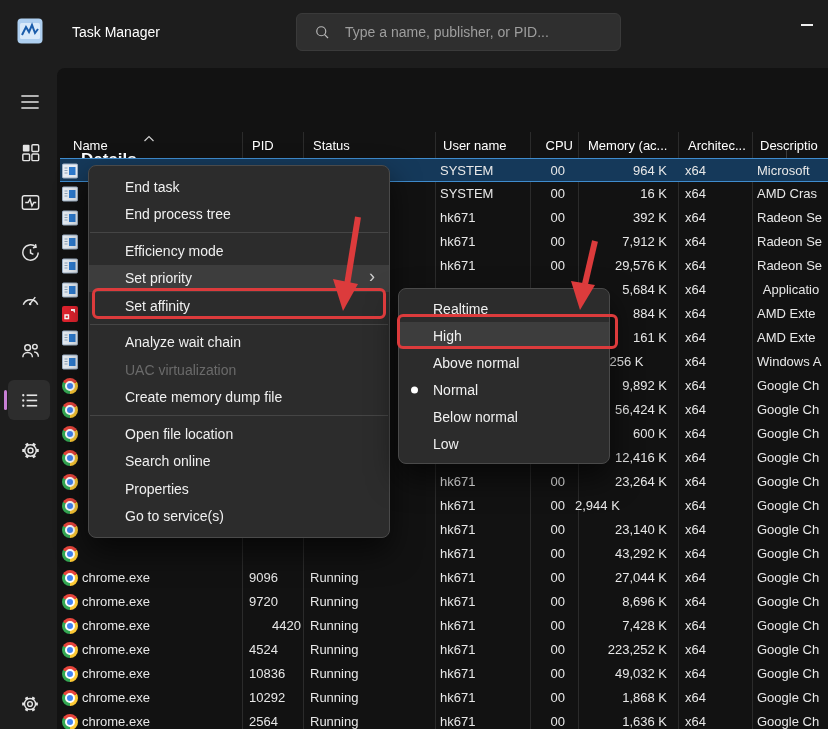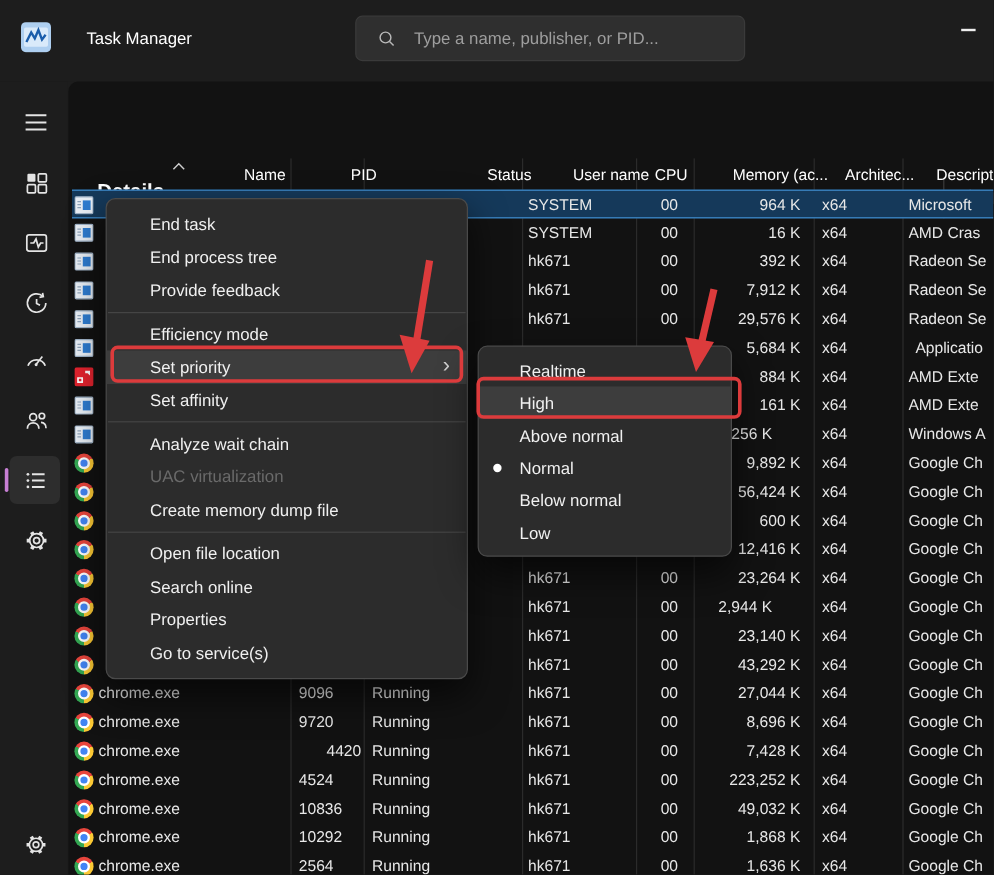--- a/index.html
+++ b/index.html
@@ -31,21 +31,21 @@
          border-radius:8px 0 0 0;overflow:hidden;}
   .page-title{position:absolute;left:24px;top:82px;font-size:17px;font-weight:bold;color:#fff;}
   .run-task-btn{position:absolute;left:568px;top:78px;height:38px;display:flex;align-items:center;
                 gap:9px;padding:0 10px;border-radius:4px;font-size:14px;color:#f2f2f2;}
   .hdr-sep{position:absolute;left:729px;top:80px;width:1px;height:34px;background:#3c3c3c;}
   .endtask-btn{position:absolute;left:736px;top:78px;height:38px;display:flex;align-items:center;
                gap:9px;padding:0 6px;font-size:14px;color:#f2f2f2;white-space:nowrap;}
   
   .vsep{position:absolute;top:64px;bottom:0;width:1px;background:#2b2b2b;}
   .thead{position:absolute;left:0;top:64px;width:771px;height:26px;font-size:13px;color:#fff;}
-  .hcell{position:absolute;top:0;height:26px;line-height:28px;white-space:nowrap;overflow:hidden;text-align:right;}
+  .hcell{position:absolute;top:0;height:26px;line-height:28px;white-space:nowrap;overflow:hidden;}
   .sort-caret{position:absolute;left:86px;top:3px;}
   .rows{position:absolute;left:0;top:90px;width:771px;}
   .trow{position:absolute;left:3px;width:768px;height:24px;box-sizing:border-box;}
   .trow.selected{background:#15395a;border-top:1px solid #3f8cce;border-bottom:1px solid #3f8cce;}
   .cell{position:absolute;top:0;height:24px;line-height:24px;font-size:13px;color:#e8e8e8;
         white-space:nowrap;overflow:hidden;}
   .picon{position:absolute;left:2px;top:4px;width:16px;height:16px;}
   .ic-chrome{position:absolute;left:2px;top:4px;width:16px;height:16px;border-radius:50%;
      background:conic-gradient(from -60deg,#e8453c 0 120deg,#fcc934 0 240deg,#34a853 0 360deg);}
   .ic-chrome::after{content:'';position:absolute;inset:3px;border-radius:50%;
@@ -423,21 +423,21 @@
         <div class="cell" style="left: 380px; width: 88px; text-align: left;">hk671</div>
         <div class="cell" style="left: 467px; width: 38px; text-align: right;">00</div>
         <div class="cell" style="left: 515px; width: 92px; text-align: right;">23,264 K</div>
         <div class="cell" style="left: 625px; width: 64px; text-align: left;">x64</div>
         <div class="cell" style="left: 697px; width: 68px; text-align: left;">Google Ch</div>
       </div>
       <div class="trow" style="top: 336px;">
         <span class="ic-chrome"></span>
         <div class="cell" style="left: 380px; width: 88px; text-align: left;">hk671</div>
         <div class="cell" style="left: 467px; width: 38px; text-align: right;">00</div>
-        <div class="cell" style="left: 515px; width: 92px; text-align: center;">2,944 K</div>
+        <div class="cell" style="left: 515px; width: 92px; text-align: left;">2,944 K</div>
         <div class="cell" style="left: 625px; width: 64px; text-align: left;">x64</div>
         <div class="cell" style="left: 697px; width: 68px; text-align: left;">Google Ch</div>
       </div>
       <div class="trow" style="top: 360px;">
         <span class="ic-chrome"></span>
         <div class="cell" style="left: 380px; width: 88px; text-align: left;">hk671</div>
         <div class="cell" style="left: 467px; width: 38px; text-align: right;">00</div>
         <div class="cell" style="left: 515px; width: 92px; text-align: right;">23,140 K</div>
         <div class="cell" style="left: 625px; width: 64px; text-align: left;">x64</div>
         <div class="cell" style="left: 697px; width: 68px; text-align: left;">Google Ch</div>
@@ -529,23 +529,20 @@
       </div>
     </div>
 </div>
 
 <div class="menu ctx" id="ctxmenu">
     <div class="mi">
       <span>End task</span>
     </div>
     <div class="mi">
       <span>End process tree</span>
-    </div>
-    <div class="mi">
-      <span>Provide feedback</span>
     </div>
     <div class="msep"></div>
     <div class="mi">
       <span>Efficiency mode</span>
     </div>
     <div class="mi hl">
       <span>Set priority</span>
       <span class="chev">›</span>
     </div>
     <div class="mi">

